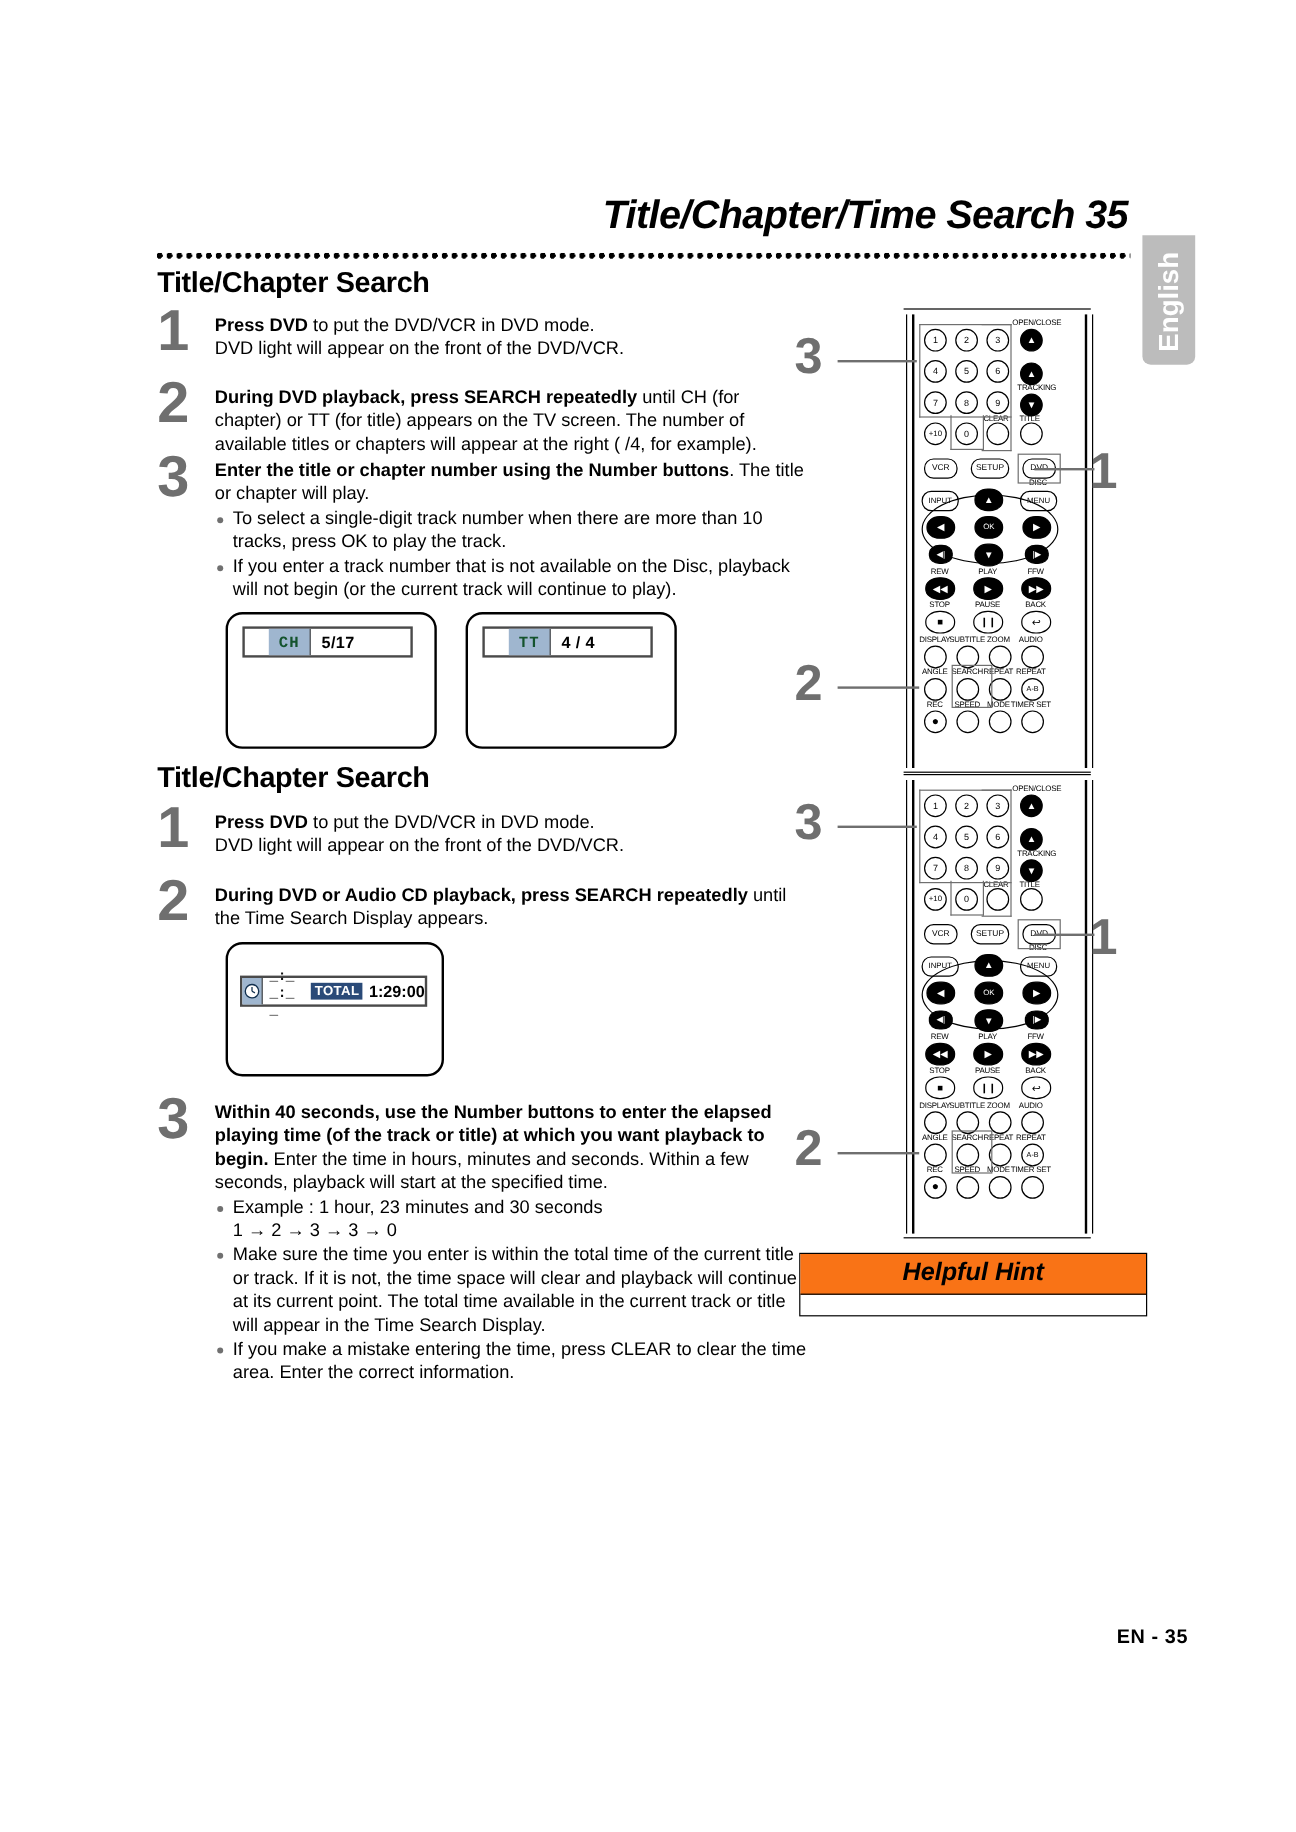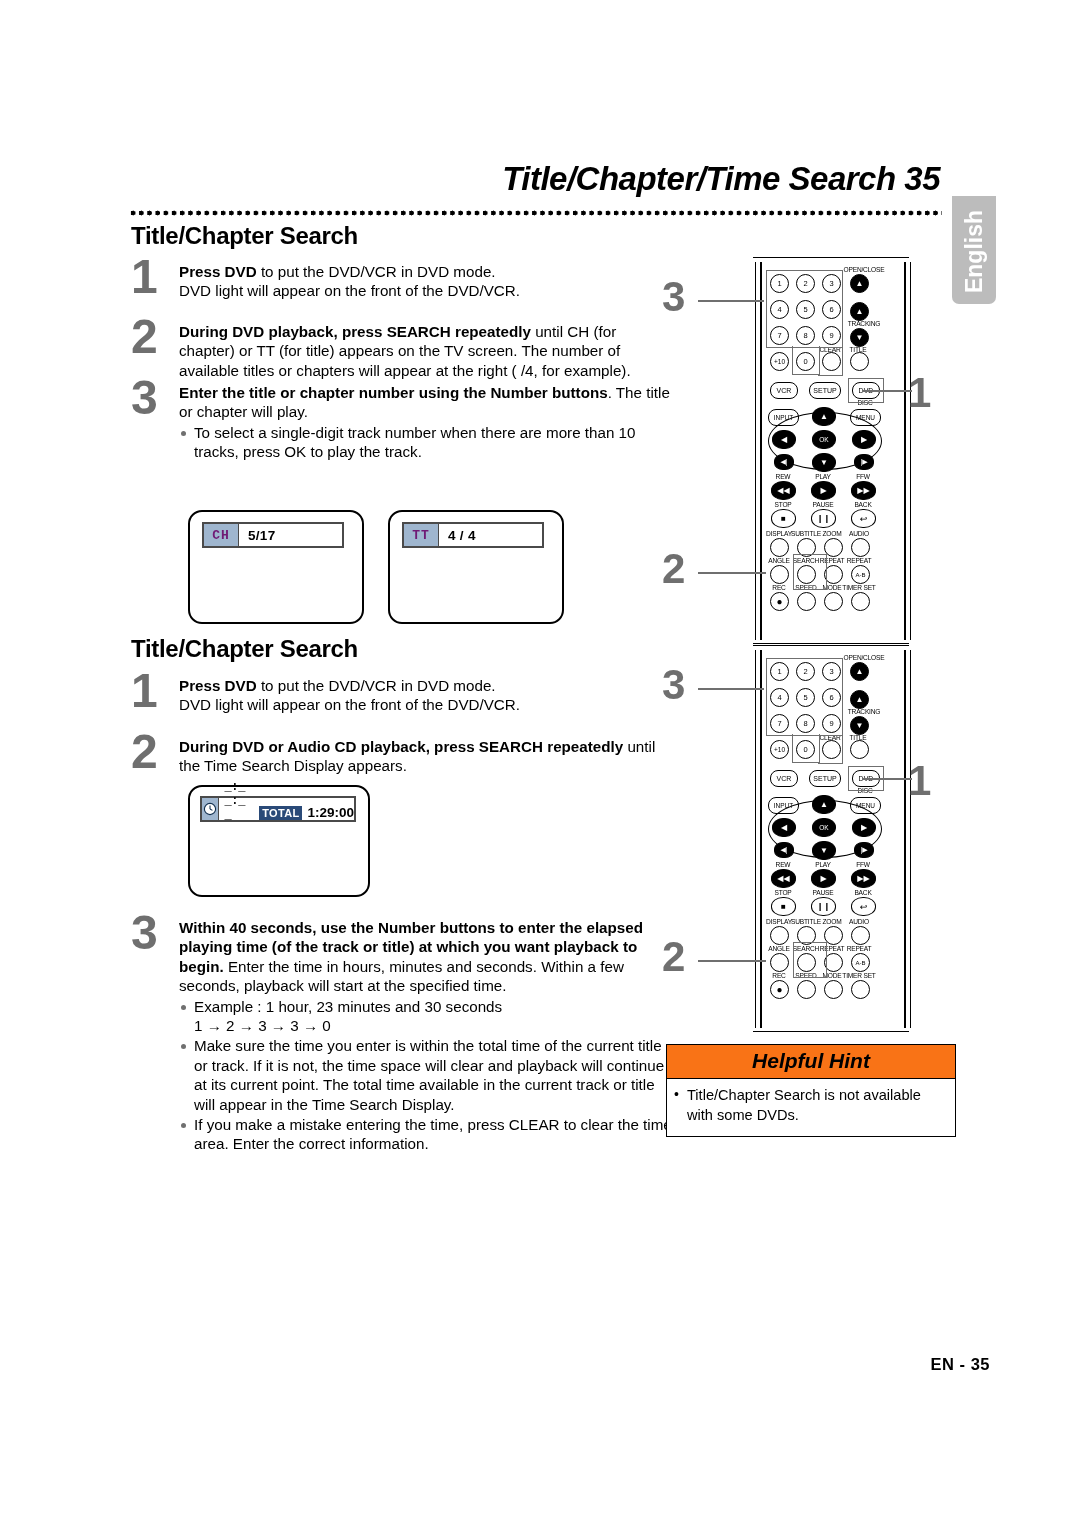--- a/index.html
+++ b/index.html
@@ -55,21 +55,21 @@
   
   .tvbox{position:absolute;border:2px solid #000;border-radius:14px;background:#fff;}
   .osd{
     position:absolute;border:2px solid #4a4a4a;background:#fff;
     display:flex;align-items:center;height:22px;
   }
   .osd .tag{
     background:#9fb6cf;border-right:1px solid #4a4a4a;height:100%;
     display:flex;align-items:center;justify-content:center;
     font-size:13px;font-weight:bold;font-family:"Liberation Mono",monospace;
-    color:#701a75;letter-spacing:1px;
+    color:#14532d;letter-spacing:1px;margin-left:20px;
   }
   .osd .val{padding-left:9px;font-size:13.5px;font-weight:bold;letter-spacing:.3px;}
   .osd .clock{
     background:#9fb6cf;border-right:1px solid #4a4a4a;width:30px;height:100%;
     display:flex;align-items:center;justify-content:center;
   }
   .osd .blanks{
     font-family:"Liberation Mono",monospace;font-size:12px;font-weight:bold;
     padding:0 3px 0 6px;letter-spacing:-.4px;position:relative;top:2px;color:#111;
   }
@@ -157,20 +157,21 @@
       <b>During DVD playback, press SEARCH repeatedly</b><span> until CH (for chapter) or TT (for title) appears on the TV screen. The number of available titles or chapters will appear at the right ( /4, for example).</span>
     </div>
   </div>
 
   <div class="step" id="s1-3" style="left:131px;top:383px;width:545px;">
     <div class="stepnum">3</div>
     <div class="stepbody">
       <b>Enter the title or chapter number using the Number buttons</b><span>. The title or chapter will play.</span>
       <ul class="bul">
         <li>To select a single-digit track number when there are more than 10 tracks, press OK to play the track.</li>
+        <li>If you enter a track number that is not available on the Disc, playback will not begin (or the current track will continue to play).</li>
       </ul>
     </div>
   </div>
 
   <div class="tvbox" style="left:188px;top:510px;width:172px;height:110px;">
     <div class="osd" style="left:12px;top:10px;width:138px;">
       <div class="tag" style="width:34px;">CH</div>
       <div class="val">5/17</div>
     </div>
   </div>
@@ -193,21 +194,21 @@
   </div>
 
   <div class="step" id="s2-2" style="left:131px;top:737px;width:545px;">
     <div class="stepnum">2</div>
     <div class="stepbody">
       <b>During DVD or Audio CD playback, press SEARCH repeatedly</b><span> until the Time Search Display appears.</span>
     </div>
   </div>
 
   <div class="tvbox" style="left:188px;top:785px;width:178px;height:108px;">
-    <div class="osd" style="left:10px;top:9px;width:152px;align-items:flex-end;">
+    <div class="osd" style="left:10px;top:26px;width:152px;">
       <div class="clock">
         <svg width="14" height="14" viewBox="0 0 20 20" aria-hidden="true">
           <circle cx="10" cy="10" r="8" fill="#fff" stroke="#12304f" stroke-width="1.6"></circle>
           <line x1="10" y1="10" x2="10" y2="5" stroke="#12304f" stroke-width="1.5"></line>
           <line x1="10" y1="10" x2="13.5" y2="12" stroke="#12304f" stroke-width="1.5"></line>
         </svg>
       </div>
       <div class="blanks">_:_ _:_ _</div>
       <div class="total">TOTAL</div>
       <div class="tval">1:29:00</div>
@@ -226,21 +227,20 @@
         <li>Make sure the time you enter is within the total time of the current title or track. If it is not, the time space will clear and playback will continue at its current point. The total time available in the current track or title will appear in the Time Search Display.</li>
         <li>If you make a mistake entering the time, press CLEAR to clear the time area. Enter the correct information.</li>
       </ul>
     </div>
   </div>
 
   <div class="hint">
     <div class="hint-head">Helpful Hint</div>
     <div class="hint-body">
       <ul>
-        <li>Title/Chapter Search is not available with some DVDs.</li>
       </ul>
     </div>
   </div>
 
   <div class="footer">EN - 35</div>
 
   <div class="remote" id="remote1" style="left:740px;top:262px;">
     <div class="rtop"></div>
     <div class="rbot"></div>
     <div class="rbody">

